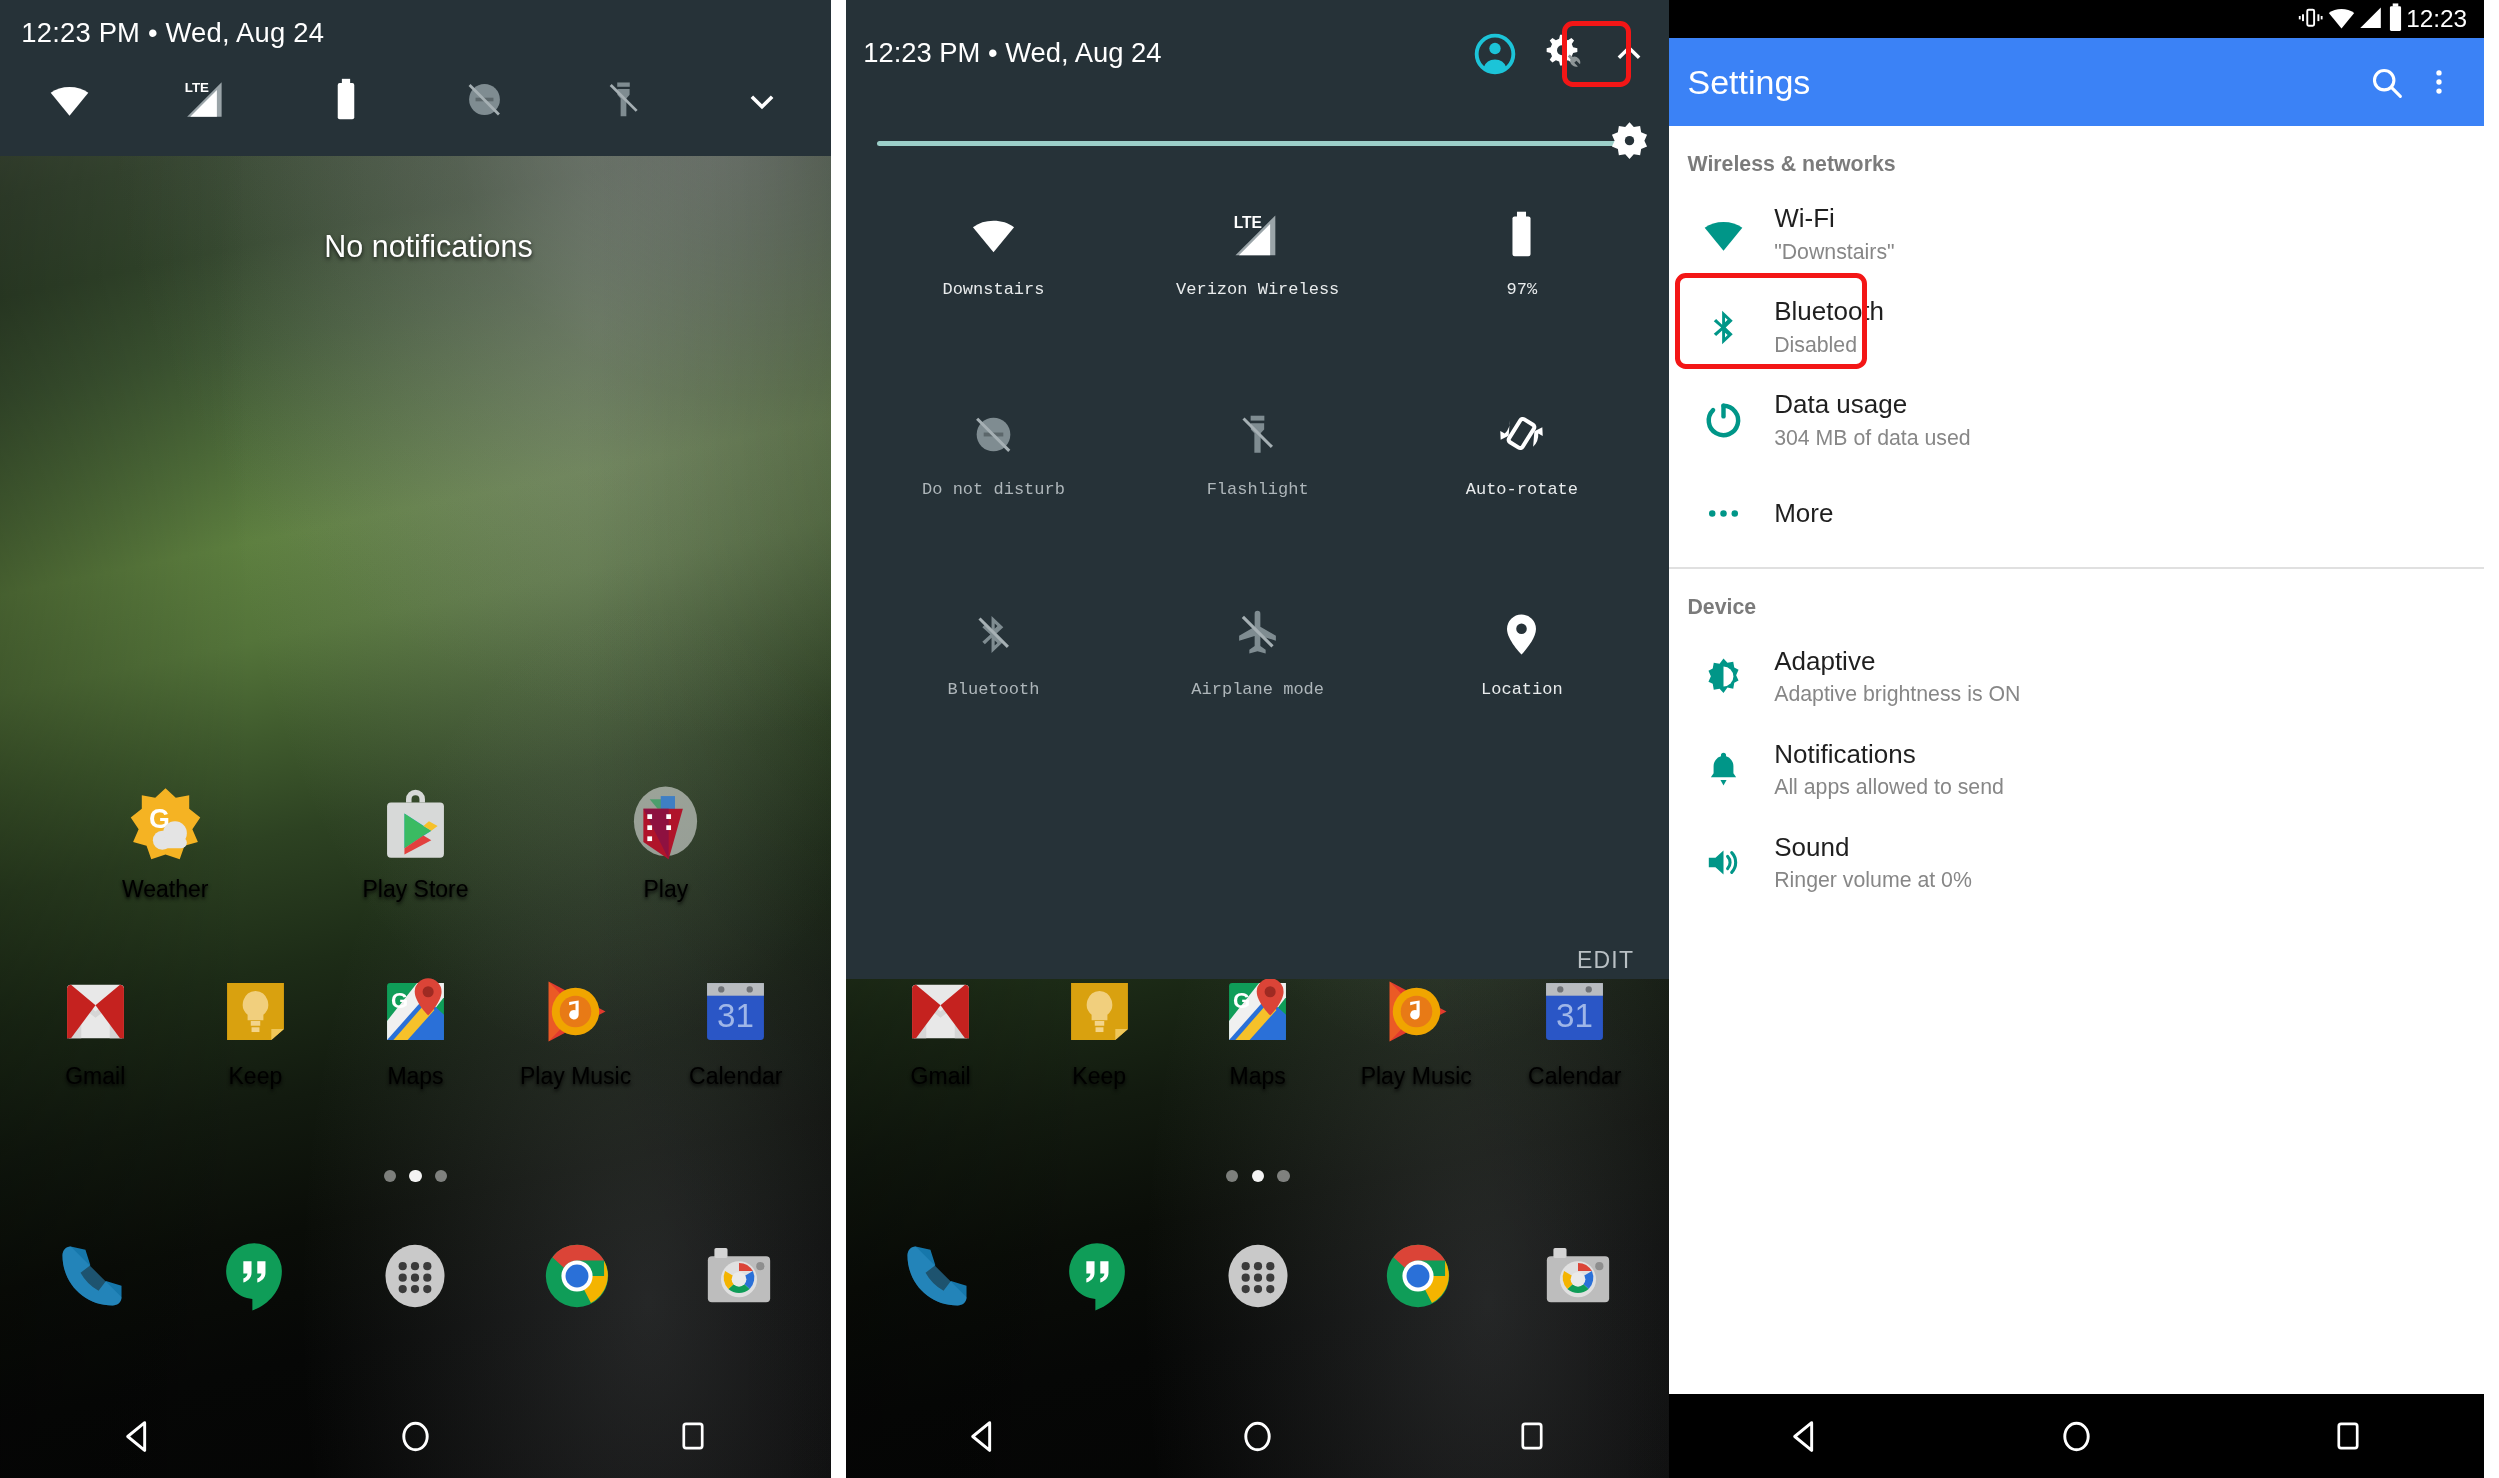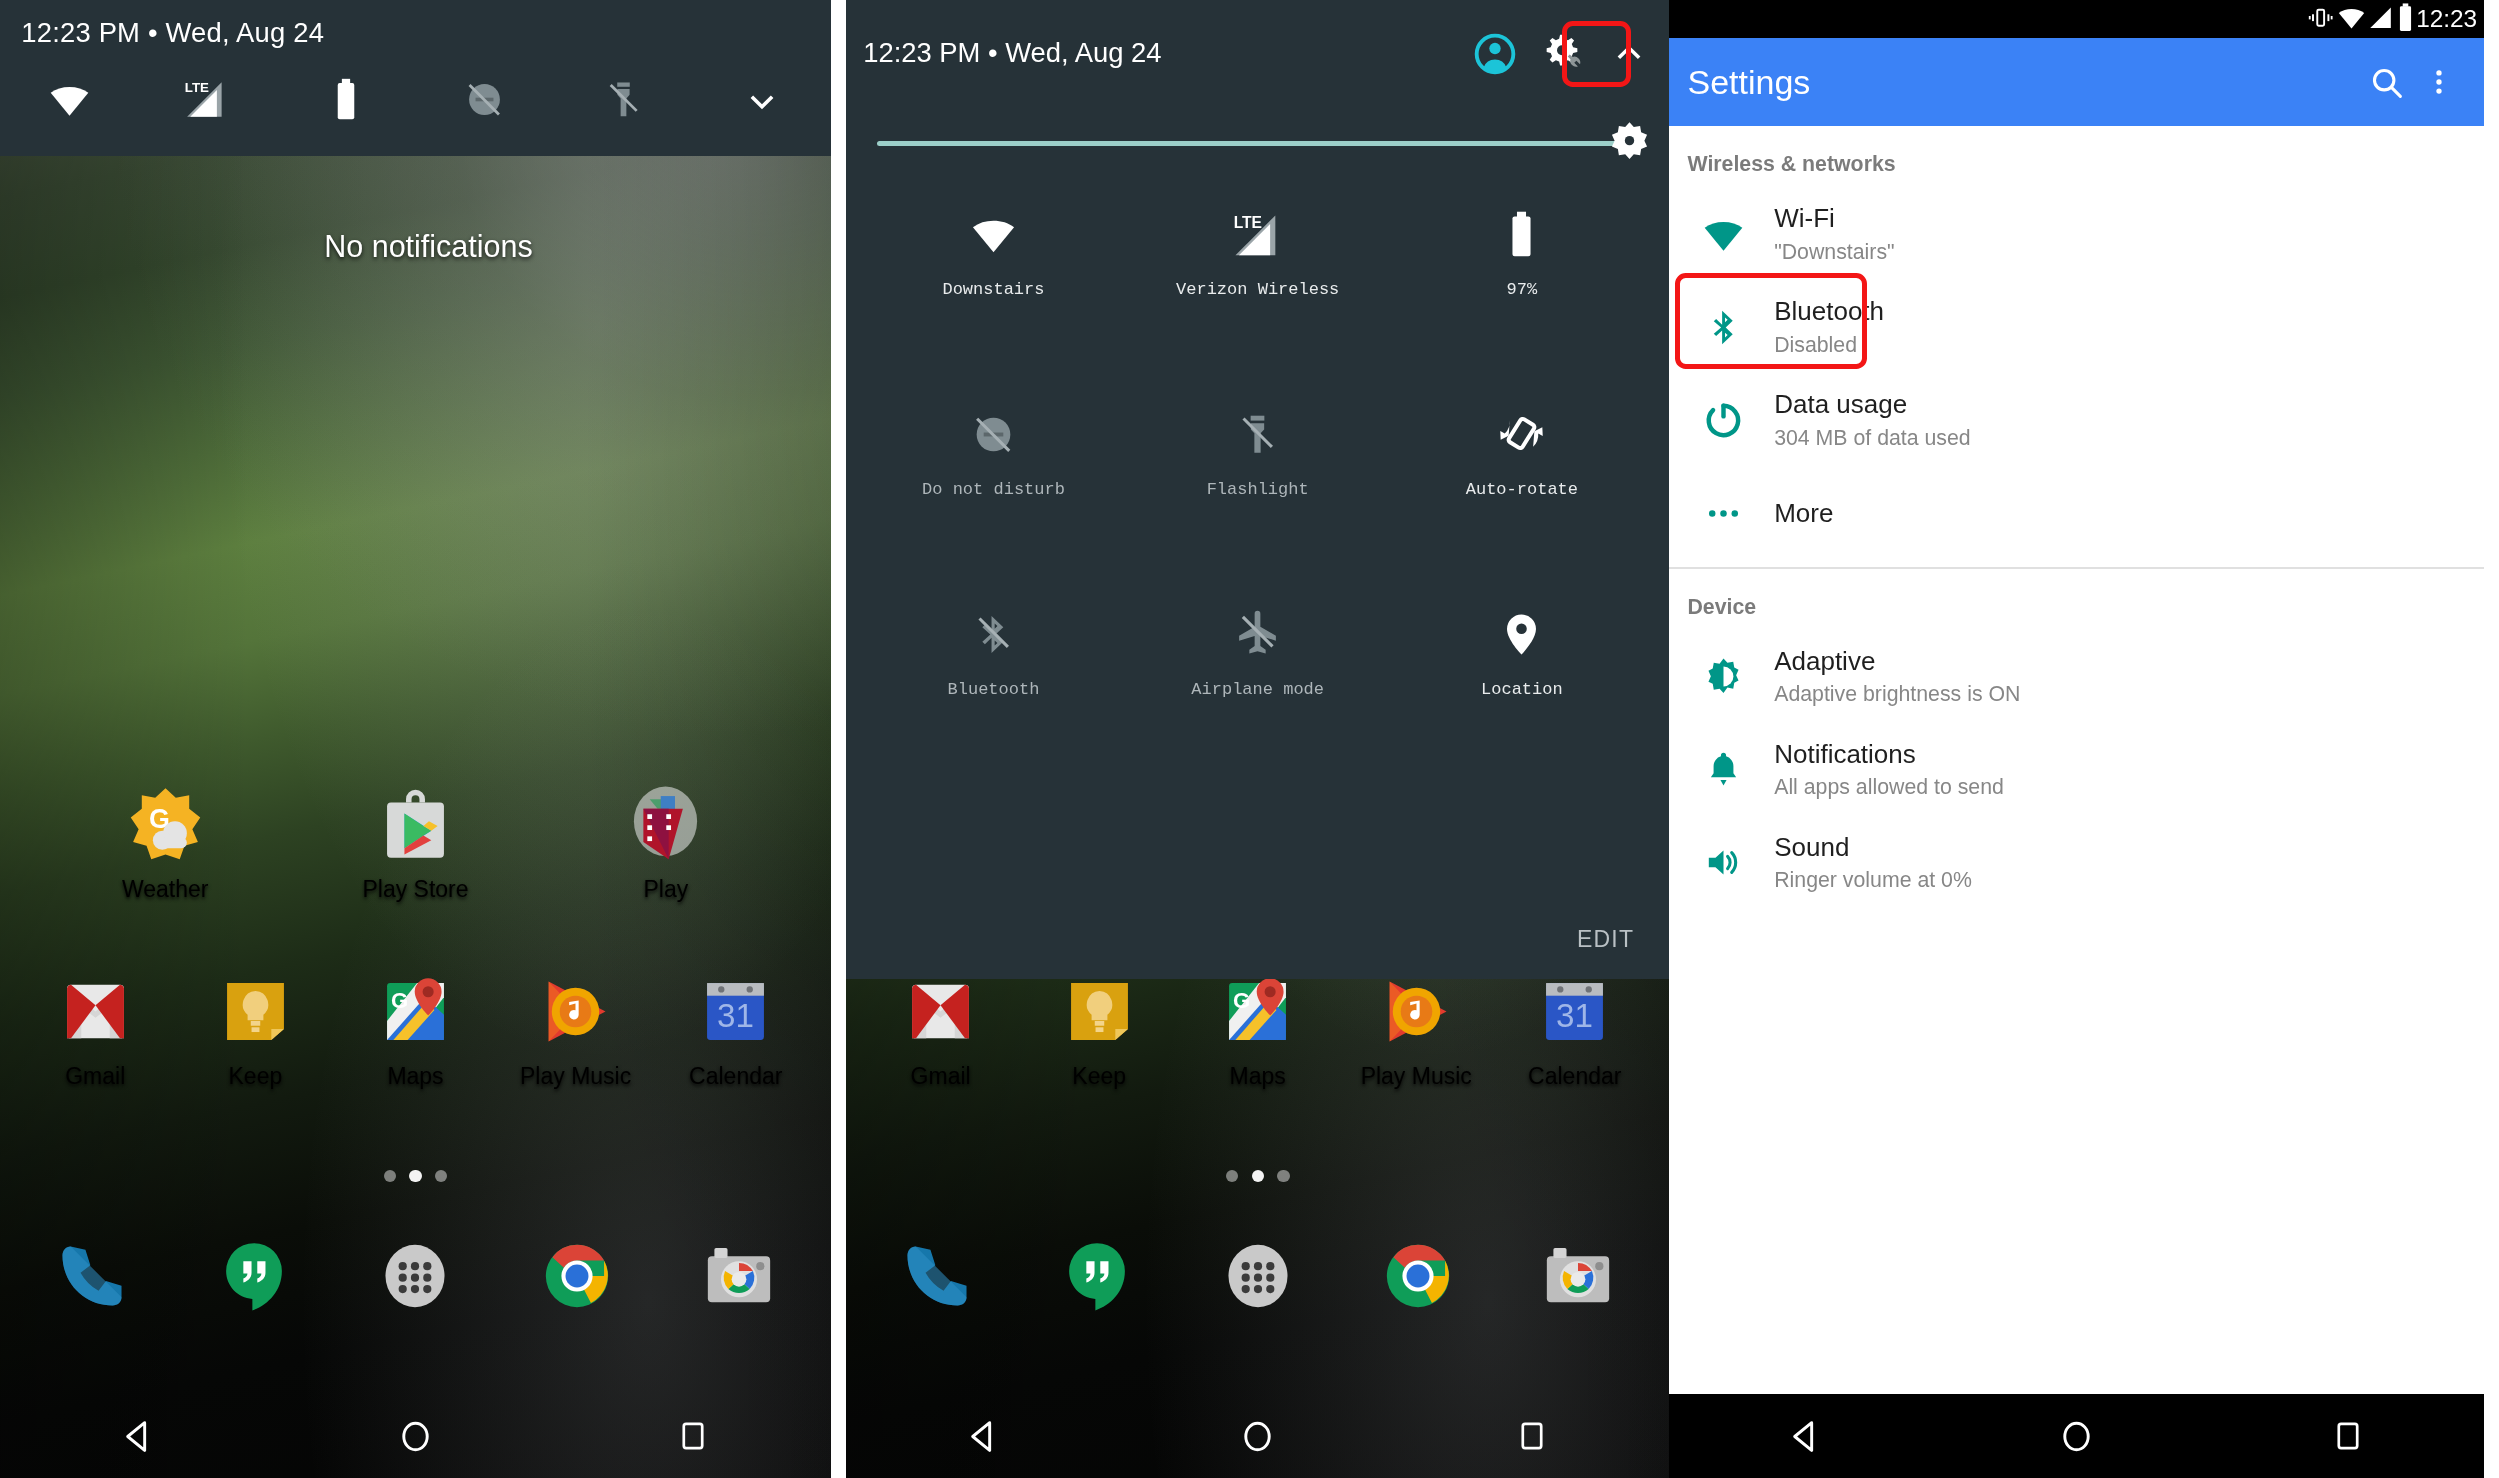--- a/index.html
+++ b/index.html
@@ -117,28 +117,28 @@
   .qs-tile {
     flex:1; display:flex; flex-direction:column; align-items:center;
     padding-top:20px; height:200px;
   }
   .qs-tile .ticon { height:59px; display:flex; align-items:flex-end; justify-content:center; }
   .qs-tile .tlabel {
     margin-top:22px; font-size:17px; color:#e9eced; white-space:nowrap;font-family:Liberation Mono, monospace;
   }
   .qs-tile.off .tlabel { color:#aeb6ba; }
   .qs-edit {
-    position:absolute; right:35px; bottom:26px;
+    position:absolute; right:35px; bottom:5px;
     color:#b9c0c4; font-size:23px; letter-spacing:1.2px;
   }
 
   
   .st-statusbar {
     height:38px; background:#000000; display:flex; align-items:center;
-    justify-content:flex-end; padding-right:7px; gap:2px;
+    justify-content:flex-end; padding-right:17px; gap:2px;
   }
   .st-time { color:#ffffff; font-size:24.4px; }
   .st-appbar {
     height:88px; background:#3b82f6; display:flex; align-items:center;
     padding:0 18.3px; position:relative;
   }
   .st-title { color:#ffffff; font-size:34px; flex:1; }
   .st-appbar-act { width:53px; height:53px; display:flex; align-items:center; justify-content:center; }
   .st-body { background:#ffffff; height:1268px; position:relative; }
   .st-section {

